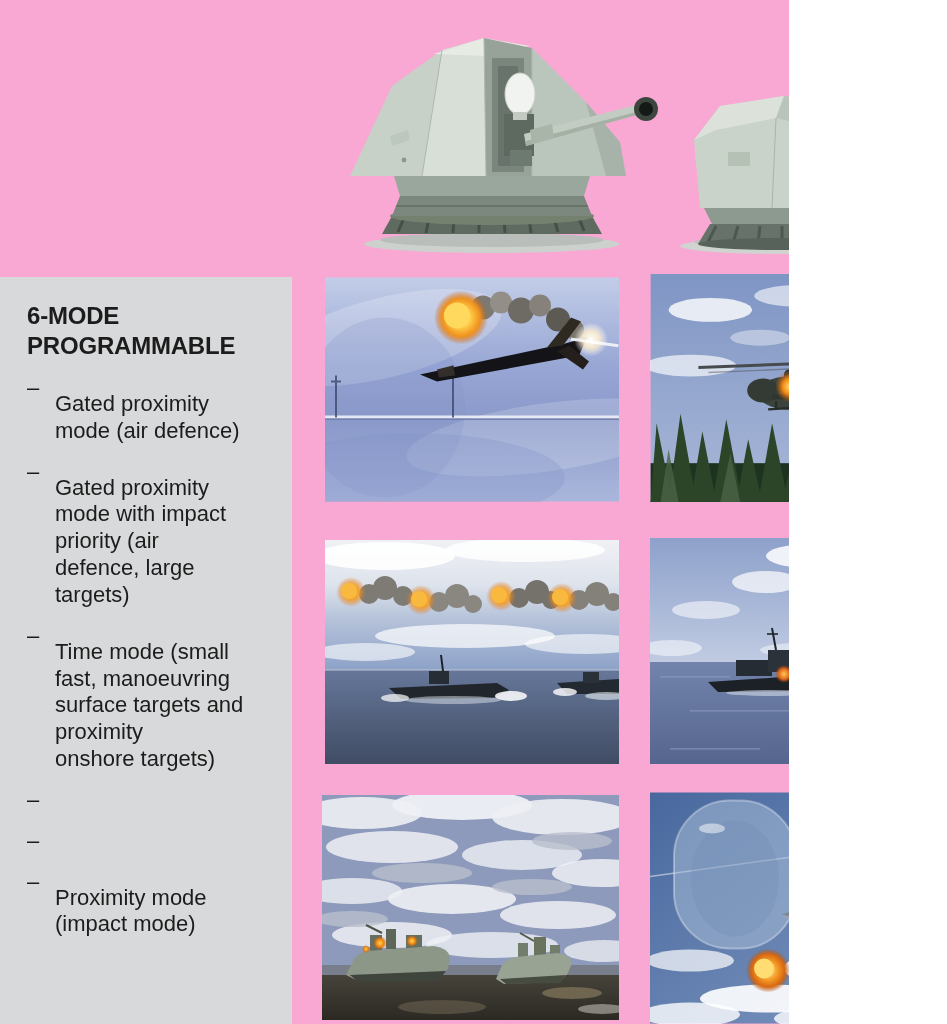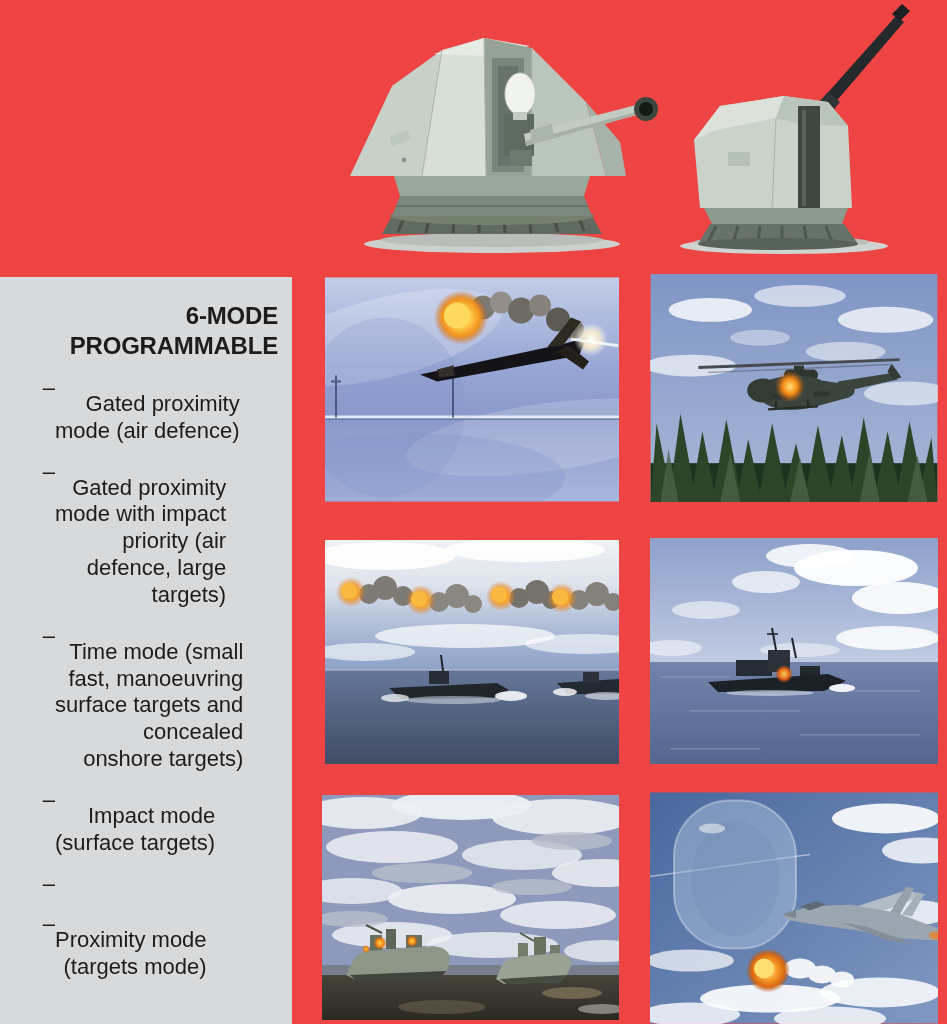--- a/index.html
+++ b/index.html
@@ -1,18 +1,18 @@
 <!DOCTYPE html>
 <html><head>
 <meta charset="utf-8">
 <style>
   html,body { margin:0; padding:0; background:#ffffff; }
   .page {
-    position:relative; width:947px; height:1024px; background:#ef4444;
-    overflow:hidden; font-family:"Liberation Sans", sans-serif;text-align:right;
+    position:relative; width:789px; height:1024px; background:#f9a8d4;
+    overflow:hidden; font-family:"Liberation Sans", sans-serif;
   }
   figure { margin:0; }
   
   .hero { position:absolute; left:328px; top:4px; width:608px; height:252px; }
   .hero svg { display:block; width:100%; height:100%; }
   
   .sidebar {
     position:absolute; left:0; top:277px; width:292px; height:747px;
     background:#d8d9da; box-sizing:border-box; padding:24px 14px 0 27px;
     color:#1c1c1c;
@@ -137,35 +137,33 @@
 mode with impact
 priority (air
 defence, large
 targets)</span>
       </li>
       <li>
         <span class="dash">–</span>
         <span class="mode-text">Time mode (small
 fast, manoeuvring
 surface targets and
-concealed
+proximity
 onshore targets)</span>
       </li>
       <li>
         <span class="dash">–</span>
-        <span class="mode-text">Impact mode
-(surface targets)</span>
       </li>
       <li>
         <span class="dash">–</span>
       </li>
       <li>
         <span class="dash">–</span>
         <span class="mode-text">Proximity mode
-(targets mode)</span>
+(impact mode)</span>
       </li>
     </ul>
   </aside>
 
   <figure class="fig fig-1" role="img" aria-label="Missile intercepted by airburst (air defence)">
     <svg viewBox="0 0 294 224">
       <defs>
         <linearGradient id="s1sky" x1="0" y1="0" x2="0" y2="1">
           <stop offset="0" stop-color="#c3cde8"></stop>
             <stop offset="0.4" stop-color="#97a6d4"></stop>

